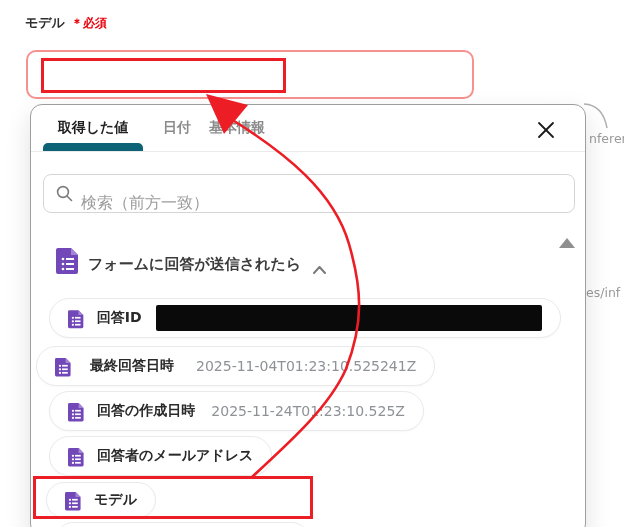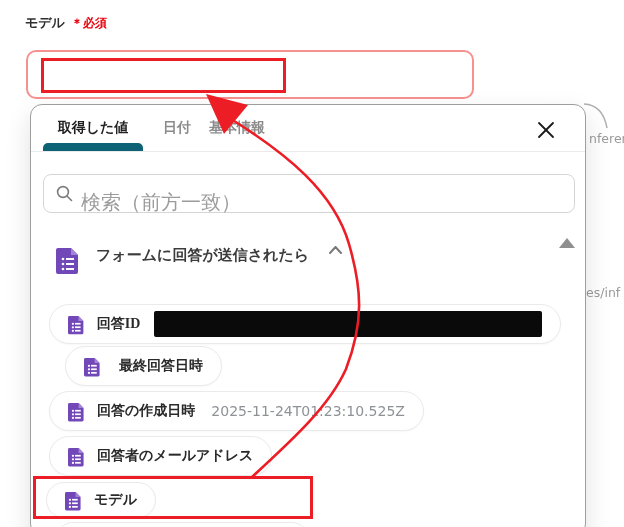--- a/index.html
+++ b/index.html
@@ -35,41 +35,41 @@
   .tab.active::after { content:""; position:absolute; left:0; right:0; bottom:0; height:8px; background:#0d6375; border-radius:5px 5px 0 0; }
   .tab.t2 { margin-left:12px; }
   .tab.t3 { margin-left:2px; }
   .close-btn { position:absolute; right:26px; top:12px; width:26px; height:26px; cursor:pointer; display:flex; align-items:center; justify-content:center; }
   .hdr-divider { position:absolute; left:0; top:46px; width:100%; height:1px; background:#ebebeb; }
 
   .search-box {
     position:absolute; left:12px; top:69px; width:532px; height:39px;
     border:1px solid #d5d5d5; border-radius:8px; display:flex; align-items:center; padding:0 12px; gap:8px; background:#fff;
   }
-  .search-box input { border:none; outline:none; flex:1; font-size:20px; color:#333; font-family:inherit; background:transparent;margin-top:17px; }
+  .search-box input { border:none; outline:none; flex:1; font-size:16px; color:#333; font-family:inherit; background:transparent;margin-top:17px; }
   .search-box input::placeholder { color:#9c9c9c; }
 
   .scroll-area { position:absolute; left:0; top:120px; width:556px; bottom:0; }
   .scroll-up { position:absolute; left:528px; top:133px; width:0; height:0;
     border-left:8px solid transparent; border-right:8px solid transparent; border-bottom:10px solid #8f8f8f; cursor:pointer; }
 
-  .section-header { position:absolute; left:25px; top:141px; display:flex; align-items:flex-start; gap:16px; cursor:pointer; }
+  .section-header { position:absolute; left:25px; top:141px; display:flex; align-items:flex-end; gap:8px; cursor:pointer; }
   .section-title { font-size:15px; font-weight:bold; color:#3c3c3c; }
   .section-chevron { margin-left:4px; display:flex; }
 
   .pill {
     position:absolute; height:40px; background:#fff;
     border:1px solid #eaeaea; border-radius:20px;
     display:flex; align-items:center; padding:0 18px; gap:12px;
     box-shadow:0 1px 2px rgba(0,0,0,.03); cursor:pointer; white-space:nowrap;
   }
   .pill .lbl { font-size:14px; font-weight:bold; color:#2a2a2a; }
   .pill .val { font-size:14px; color:#8e9196; margin-left:4px; }
-  .pill-1 { left:18px; top:199px; width:512px;font-family:Liberation Serif, serif; }
-  .pill-2 { left:34px; top:241px;gap:18px; }
+  .pill-1 { left:18px; top:193px; width:512px; }
+  .pill-2 { left:5px; top:241px;gap:18px; }
   .pill-3 { left:18px; top:286px; }
   .pill-4 { left:18px; top:331px;text-align:right; }
   .pill-5 { left:15px; top:377px; height:36px; }
   .pill-6 { left:25px; top:417px; width:253px; height:34px; }
   .redaction { width:393px; height:26px; background:#0a0a0a; border-radius:2px; margin-left:2px; }
 
   
   .anno-rect { position:absolute; border:3px solid #ec1d25; background:transparent; z-index:40; pointer-events:none; }
   .anno-rect.r1 { left:41px; top:58px; width:245px; height:35px; }
   .anno-rect.r2 { left:33px; top:476px; width:280px; height:43px; }
@@ -156,20 +156,21 @@
       <path d="M2 2 h13 l7 7 v17 a2 2 0 0 1 -2 2 h-18 a2 2 0 0 1 -2 -2 v-22 a2 2 0 0 1 2 -2 z" fill="#7248b9"></path>
       <path d="M15 2 l7 7 h-7 z" fill="#a484d6"></path>
       <circle cx="7" cy="13" r="1.6" fill="#fff"></circle>
         <rect x="10" y="11.7" width="8" height="2.4" fill="#fff"></rect>
       <circle cx="7" cy="18" r="1.6" fill="#fff"></circle>
         <rect x="10" y="16.7" width="8" height="2.4" fill="#fff"></rect>
       <circle cx="7" cy="23" r="1.6" fill="#fff"></circle>
         <rect x="10" y="21.7" width="8" height="2.4" fill="#fff"></rect>
     </svg>
     <span class="lbl">最終回答日時</span>
+    <span class="val">2025-11-04T01:23:10.525241Z</span>
   </div>
 
   <div class="pill pill-3">
     <svg width="17" height="21" viewBox="0 0 24 28">
       <path d="M2 2 h13 l7 7 v17 a2 2 0 0 1 -2 2 h-18 a2 2 0 0 1 -2 -2 v-22 a2 2 0 0 1 2 -2 z" fill="#7248b9"></path>
       <path d="M15 2 l7 7 h-7 z" fill="#a484d6"></path>
       <circle cx="7" cy="13" r="1.6" fill="#fff"></circle>
         <rect x="10" y="11.7" width="8" height="2.4" fill="#fff"></rect>
       <circle cx="7" cy="18" r="1.6" fill="#fff"></circle>
         <rect x="10" y="16.7" width="8" height="2.4" fill="#fff"></rect>

